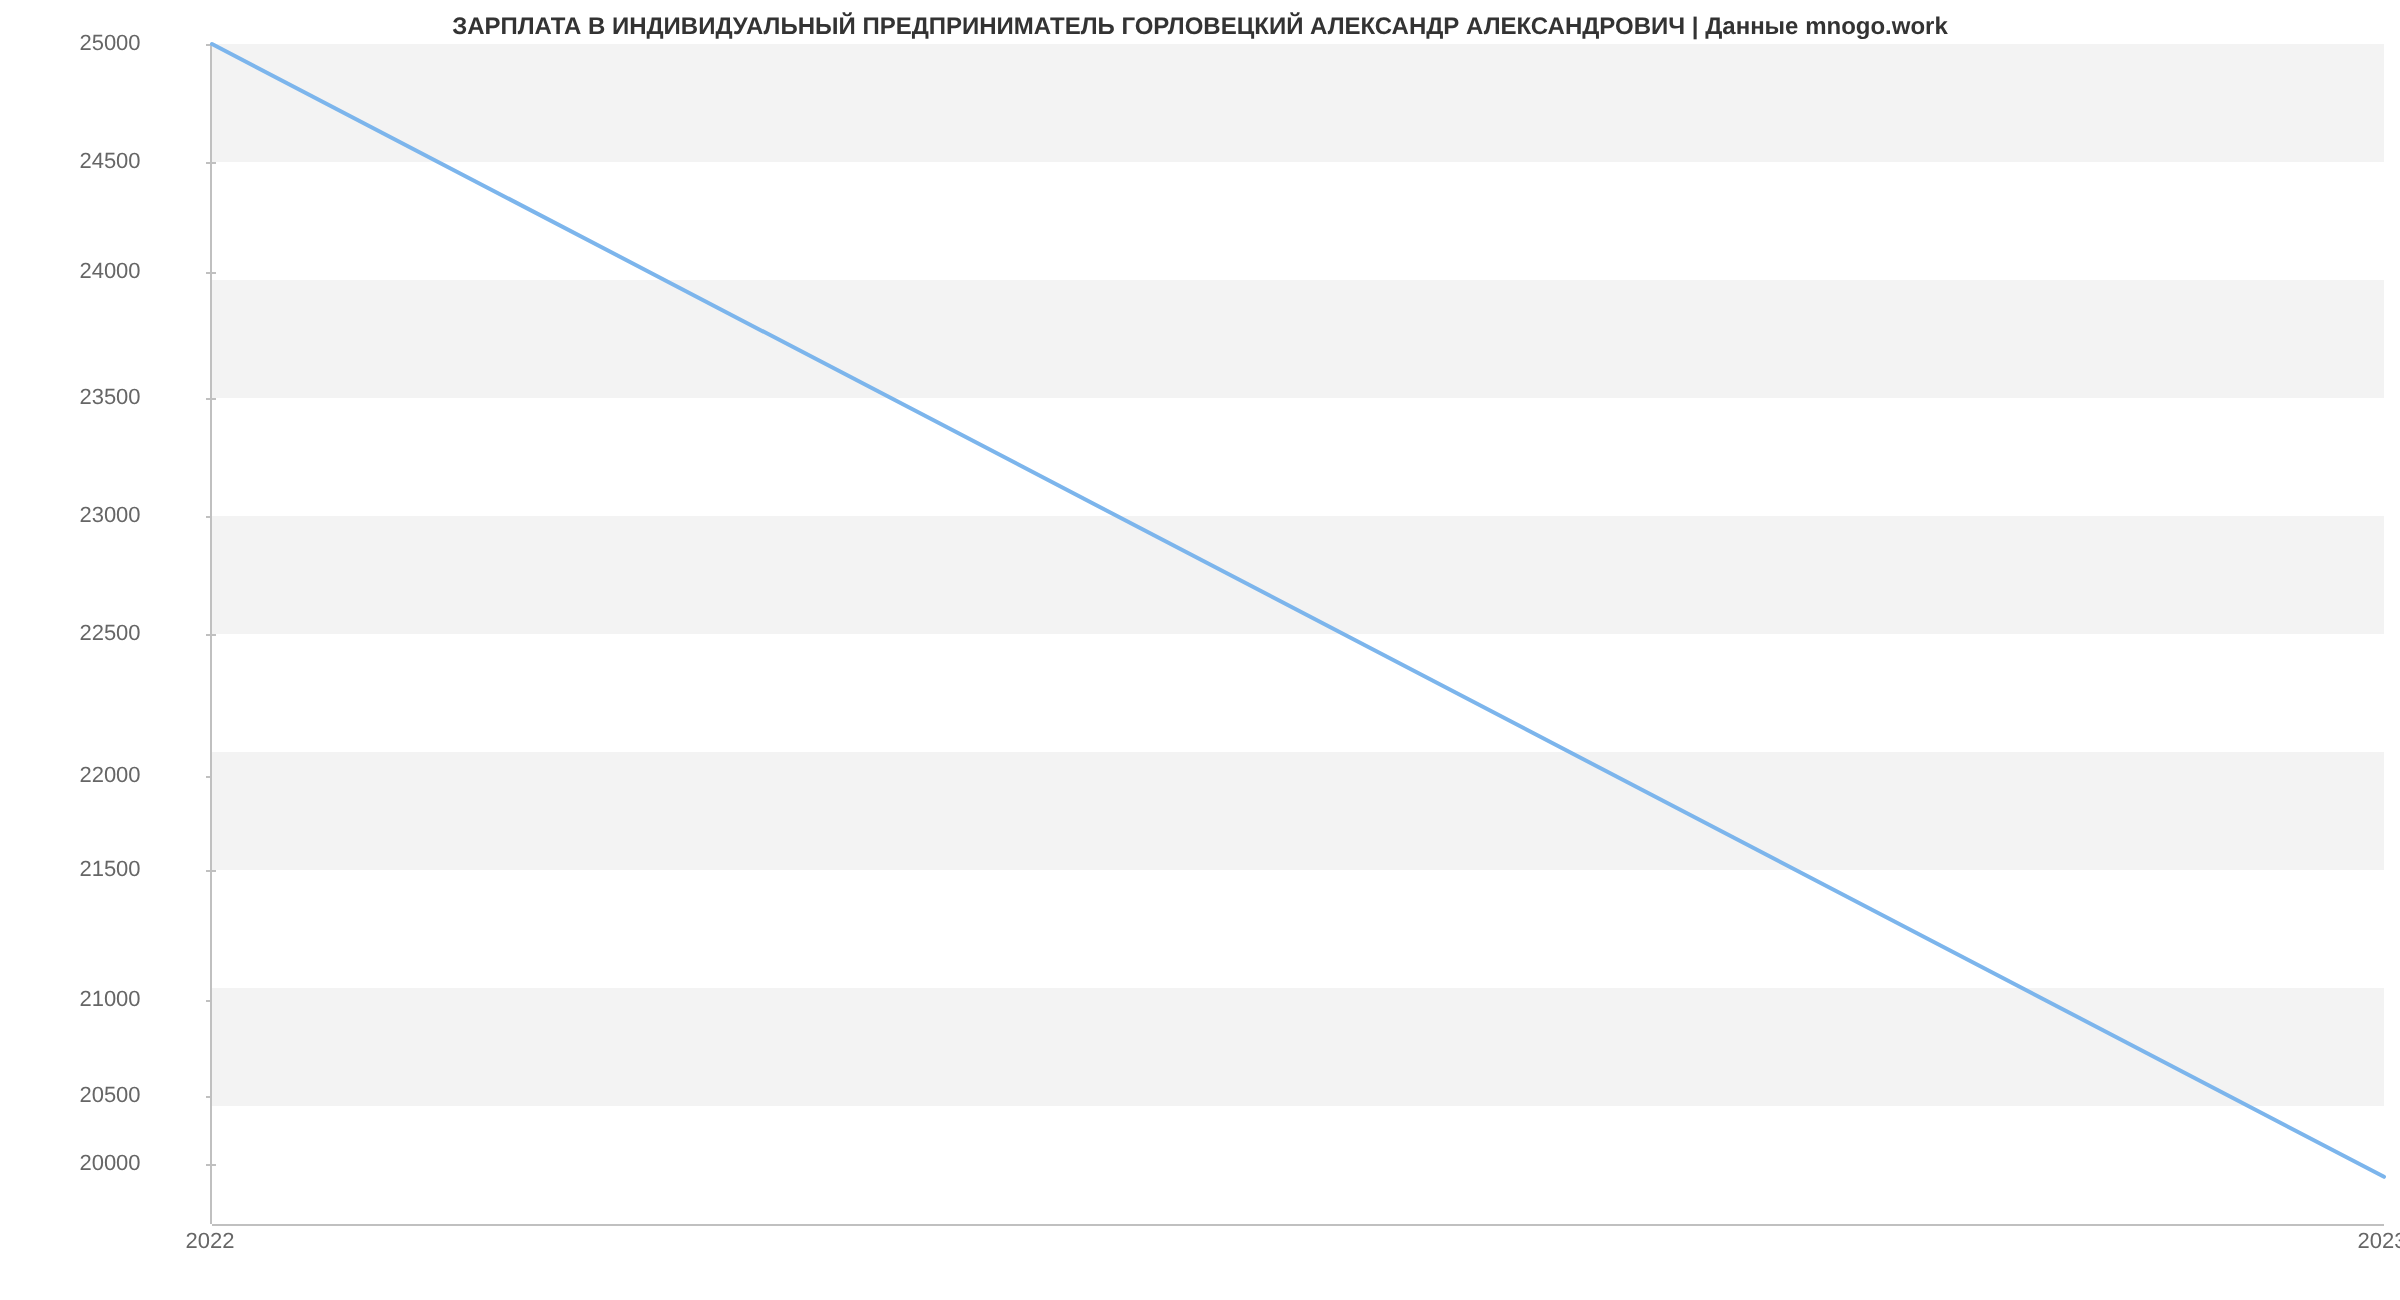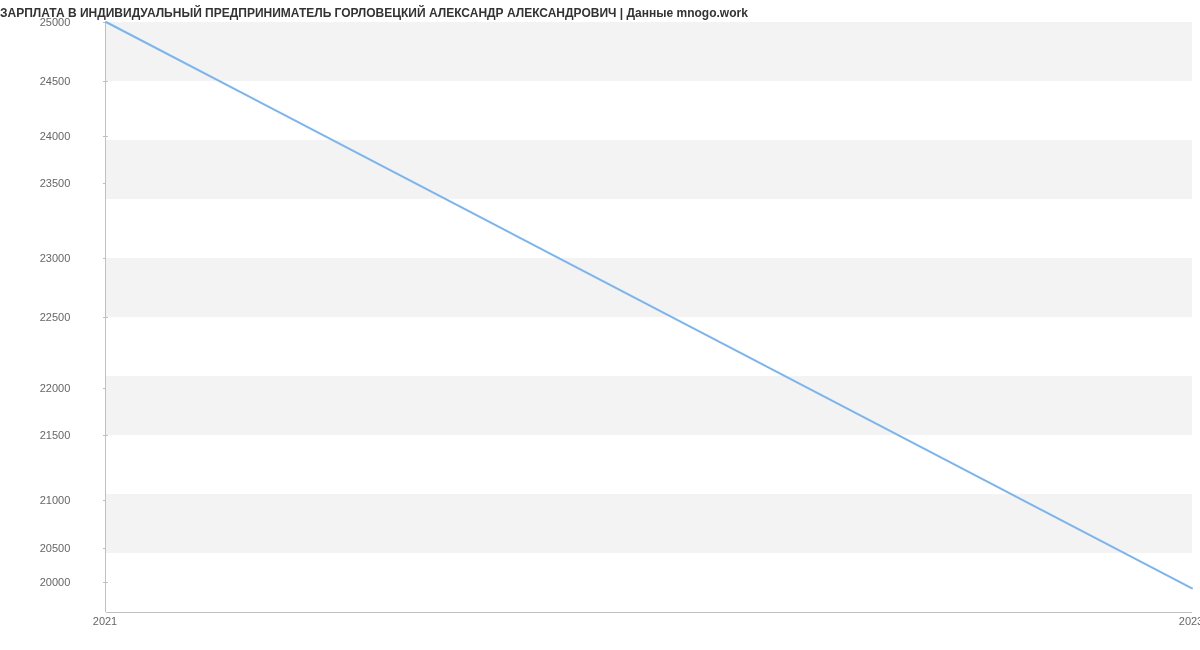--- a/index.html
+++ b/index.html
@@ -15,21 +15,21 @@
   .chart-wrap {
     position: relative;
     width: 1200px;
     height: 650px;
   }
   .title {
     position: absolute;
     top: 6px;
     left: 0;
     width: 1200px;
-    text-align: left;
+    text-align: center;
     font-weight: bold;
     font-size: 12px;
     color: #333333;
   }
   .plot {
     position: absolute;
     left: 105px;
     top: 22px;
     width: 1086px;
     height: 590px;
@@ -89,30 +89,30 @@
 </head>
 <body>
 
 <div class="chart-wrap">
 
   <div class="title">ЗАРПЛАТА В ИНДИВИДУАЛЬНЫЙ ПРЕДПРИНИМАТЕЛЬ ГОРЛОВЕЦКИЙ АЛЕКСАНДР АЛЕКСАНДРОВИЧ | Данные mnogo.work</div>
 
   <div class="ytick" style="top:22px">25000<span class="mark"></span></div>
   <div class="ytick" style="top:81px">24500<span class="mark"></span></div>
   <div class="ytick" style="top:136px">24000<span class="mark"></span></div>
-  <div class="ytick" style="top:183px">23500<span class="mark"></span></div>
+  <div class="ytick" style="top:199px">23500<span class="mark"></span></div>
   <div class="ytick" style="top:258px">23000<span class="mark"></span></div>
   <div class="ytick" style="top:317px">22500<span class="mark"></span></div>
   <div class="ytick" style="top:388px">22000<span class="mark"></span></div>
   <div class="ytick" style="top:435px">21500<span class="mark"></span></div>
   <div class="ytick" style="top:500px">21000<span class="mark"></span></div>
   <div class="ytick" style="top:548px">20500<span class="mark"></span></div>
   <div class="ytick" style="top:582px">20000<span class="mark"></span></div>
 
-  <div class="xtick" style="left:105px">2021</div>
+  <div class="xtick" style="left:105px">2022</div>
   <div class="xtick" style="left:1191px">2023</div>
 
   <div class="plot">
 
     <div class="band" style="top:0px;   height:59px"></div>
     <div class="band" style="top:118px; height:59px"></div>
     <div class="band" style="top:236px; height:59px"></div>
     <div class="band" style="top:354px; height:59px"></div>
     <div class="band" style="top:472px; height:59px"></div>
     <div class="baseline" style="top:590px"></div>

